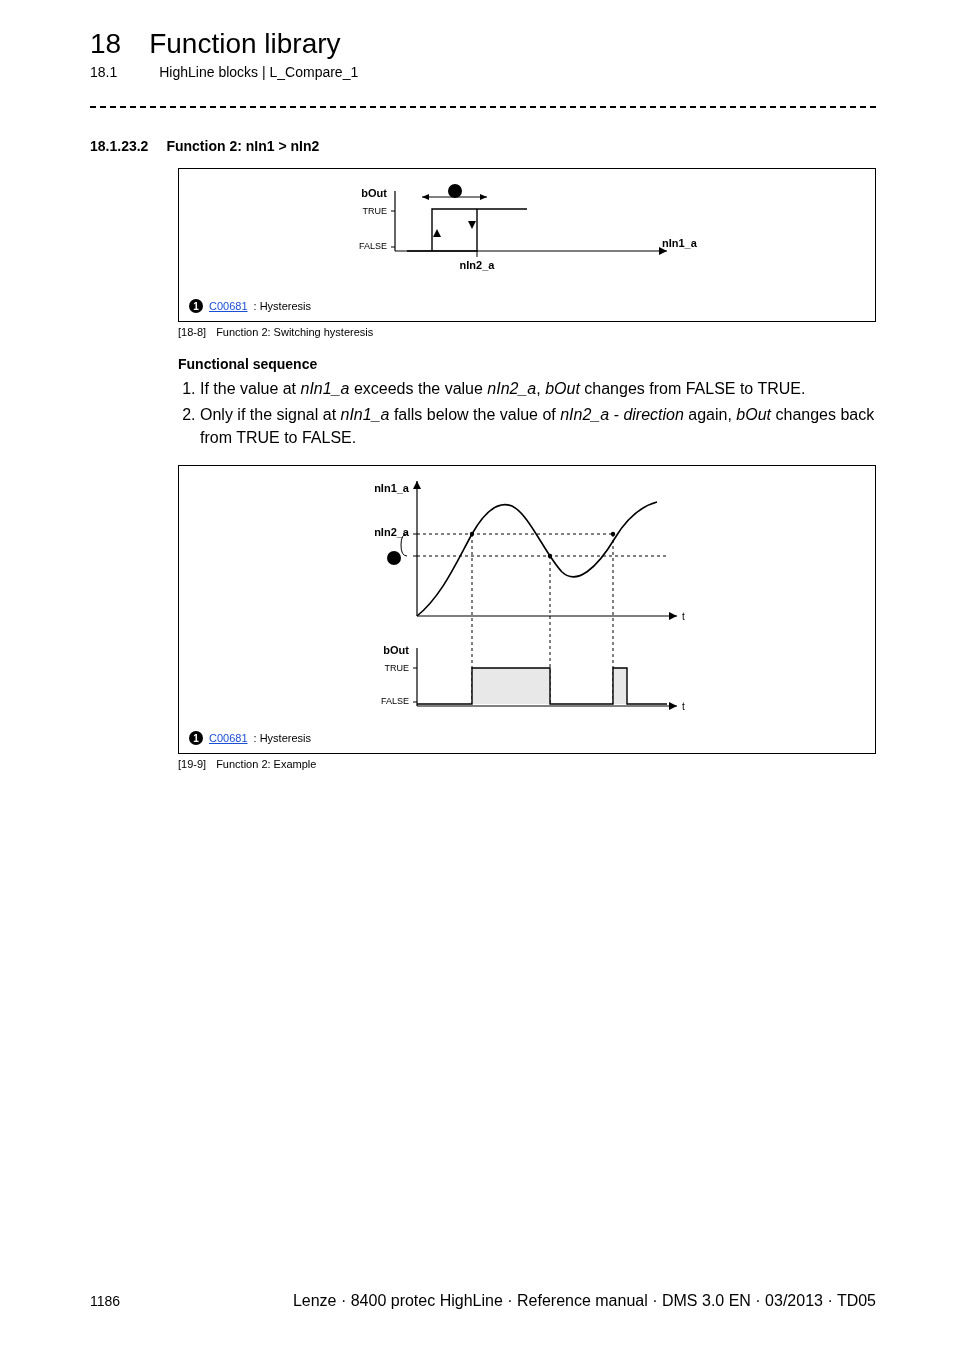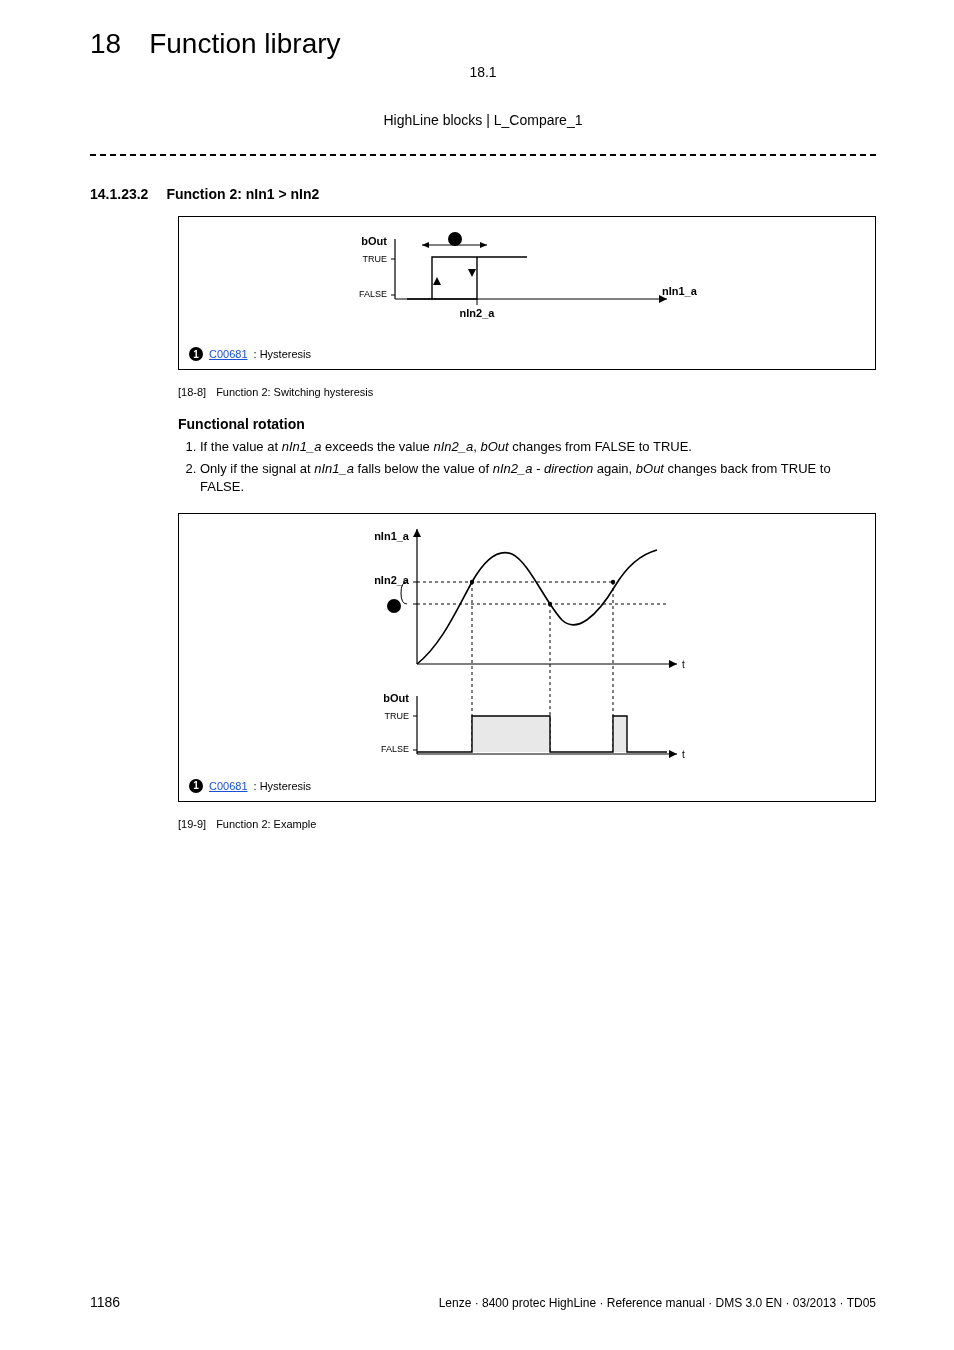--- a/index.html
+++ b/index.html
@@ -22,25 +22,24 @@
   
   .hdr-top {
     display: flex;
     align-items: baseline;
     gap: 28px;
   }
   .hdr-num   { font-size: 28px; font-weight: 400; }
   .hdr-title { font-size: 28px; font-weight: 400; }
   .hdr-sub {
     display: flex;
-    align-items: center;
-    gap: 32px;
+    align-items: flex-start;
+    gap: 42px;
     margin-top: 4px;
     font-size: 14px;
-    flex-direction: column;
   }
   .hdr-sub .subnum { font-weight: 400; }
   .hdr-sub .subtxt { font-weight: 400; }
 
   
   .dashed-rule {
     margin: 26px 0 30px 0;
     border: none;
     border-top: 2px dashed #000;
     width: 100%;
@@ -69,21 +68,21 @@
     border: 1px solid #000;
     margin-top: 14px;
     position: relative;
     box-sizing: border-box;
   }
   .fig-caption-row {
     display: flex;
     align-items: baseline;
     gap: 10px;
     font-size: 11px;
-    margin: 16px 0 0 0;
+    margin: 4px 0 0 0;
   }
   .fig-caption-row .captag {
     color: #000;
   }
   .figlegend {
     display: flex;
     align-items: center;
     gap: 6px;
     font-size: 11px;
     padding: 6px 0 8px 10px;
@@ -115,61 +114,61 @@
     fill: #000;
   }
 
   
   .subhead {
     font-weight: 700;
     font-size: 14px;
     margin: 18px 0 6px 0;
   }
   ol.seq {
-    font-size: 13px;
+    font-size: 16px;
     line-height: 1.4;
     margin: 0 0 0 0;
     padding-left: 22px;
   }
   ol.seq li { margin-bottom: 4px; }
   ol.seq li em, .para em, .subhead em { font-style: italic; }
 
   
   .footer {
     position: absolute;
     left: 90px;
     right: 78px;
     bottom: 40px;
     display: flex;
     justify-content: space-between;
     align-items: baseline;
     font-size: 11px;
     margin-top: 28px;
   }
   .footer .pageno { font-size: 14px; font-weight: 400; }
-  .footer .docinfo { font-size: 12px; color: #000; }
+  .footer .docinfo { font-size: 16px; color: #000; }
 </style>
 </head>
 <body>
 
 <div class="page">
 
   <div class="hdr-top">
     <span class="hdr-num">18</span>
     <span class="hdr-title">Function library</span>
   </div>
   <div class="hdr-sub">
     <span class="subnum">18.1</span>
     <span class="subtxt">HighLine blocks | L_Compare_1</span>
   </div>
 
   <hr class="dashed-rule">
 
   <div class="sect-head">
-    <span>14.1.23.2</span>
+    <span>18.1.23.2</span>
     <span>Function 2: nIn1 &gt; nIn2</span>
   </div>
 
   <div class="body-indent">
 
     <div class="figframe">
       <div class="svgwrap">
         <svg width="520" height="110" viewBox="0 0 520 110">
 
           <text x="120" y="18" font-size="11" font-weight="700" text-anchor="end">bOut</text>
@@ -206,21 +205,21 @@
         <span class="legend-badge">1</span>
         <a href="#" class="legend-link">C00681</a>
         <span>: Hysteresis</span>
       </div>
     </div>
     <div class="fig-caption-row">
       <span class="captag">[18-8]</span>
       <span>Function 2: Switching hysteresis</span>
     </div>
 
-    <div class="subhead">Functional rotation</div>
+    <div class="subhead">Functional sequence</div>
     <ol class="seq">
       <li>If the value at <em>nIn1_a</em> exceeds the value <em>nIn2_a</em>, <em>bOut</em> changes from FALSE to TRUE.</li>
       <li>Only if the signal at <em>nIn1_a</em> falls below the value of <em>nIn2_a - direction</em> again, <em>bOut</em> changes back from TRUE to FALSE.</li>
     </ol>
 
     <div class="figframe" style="margin-top:16px;">
       <div class="svgwrap">
         <svg width="520" height="245" viewBox="0 0 520 245">
 
           <line x1="150" y1="5" x2="150" y2="140" stroke="#000" stroke-width="1.2"></line>

